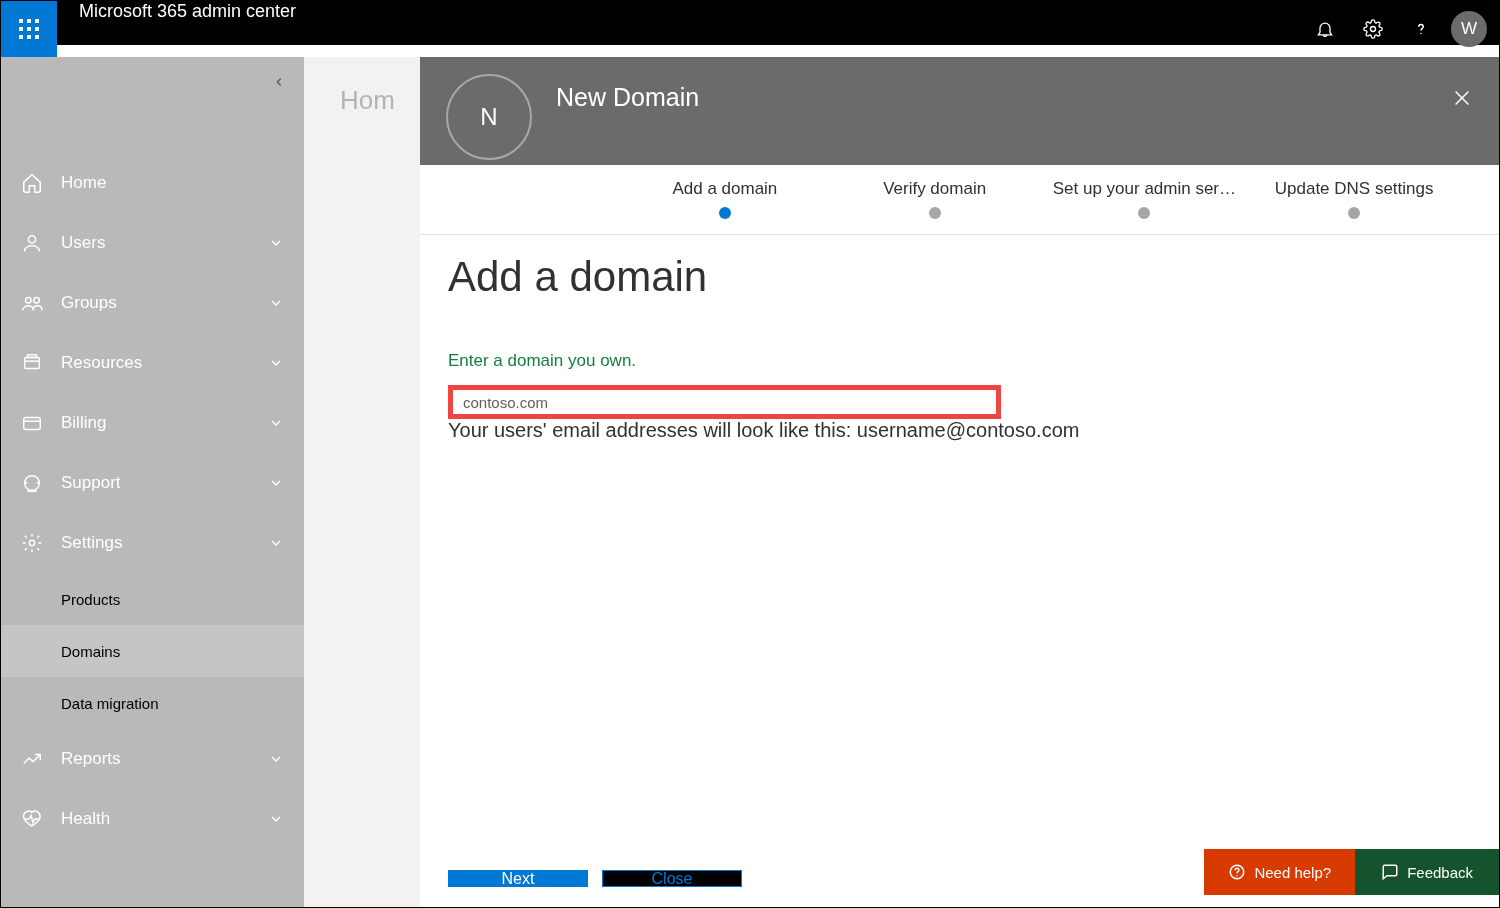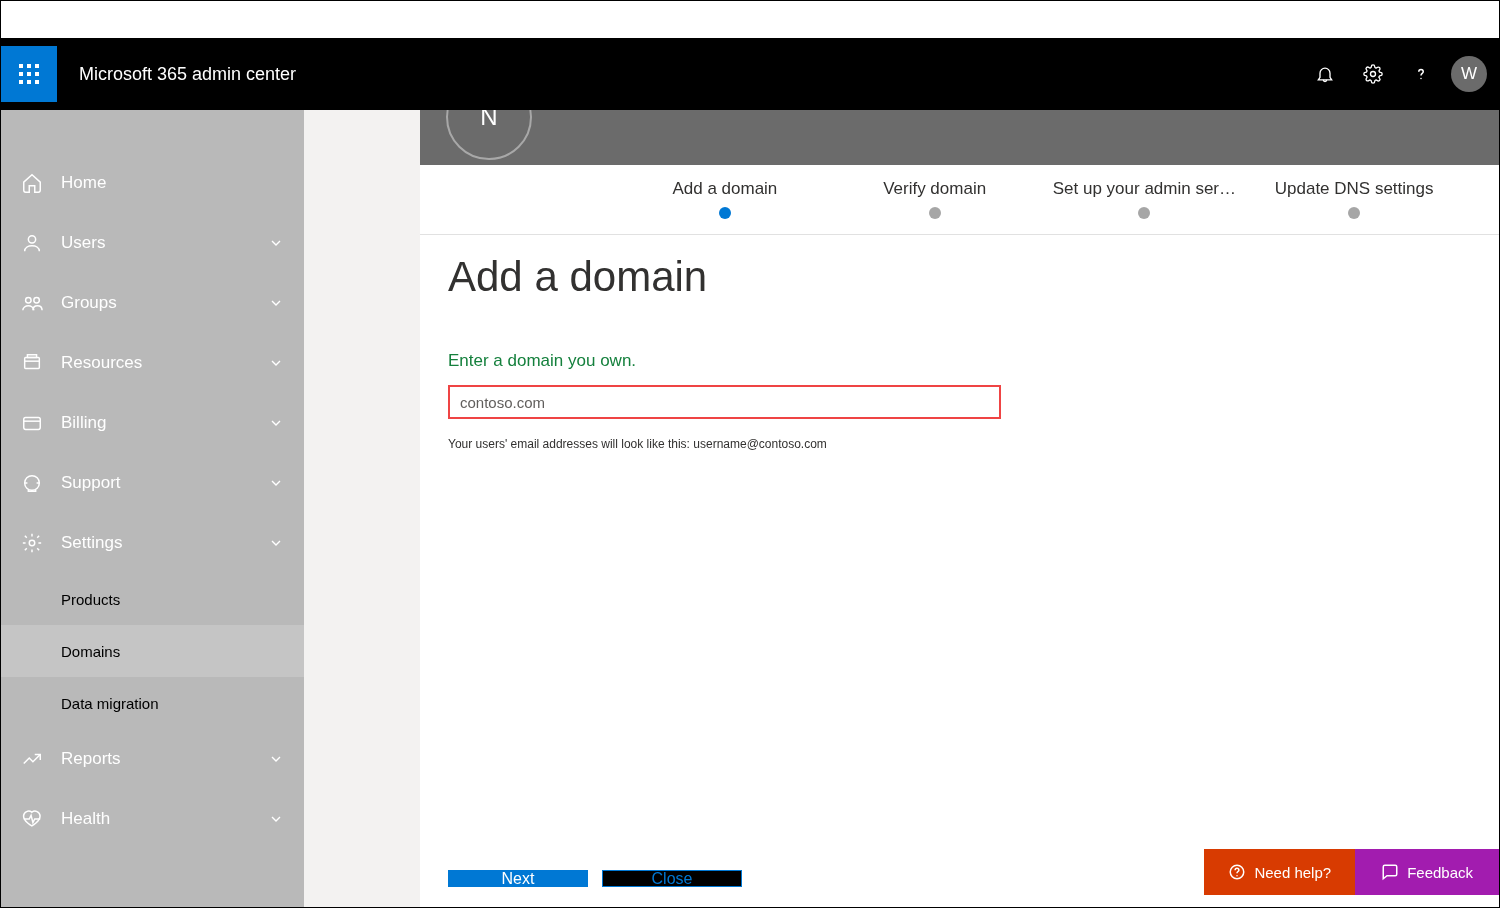--- a/index.html
+++ b/index.html
@@ -1,19 +1,19 @@
 <!DOCTYPE html>
 <html><head>
 <meta charset="utf-8">
 <style>
   html,body{margin:0;padding:0;font-family:"Segoe UI","Segoe UI Web",Arial,sans-serif;background:#fff;color:#333;height:100%;}
   *{box-sizing:border-box;}
   .root{width:1500px;height:908px;position:relative;overflow:hidden;border:1px solid #000;}
   
-  .topbar{height:72px;background:#000;color:#fff;display:flex;align-items:center;position:relative;z-index:10;margin-top:37px;}
+  .topbar{height:44px;background:#000;color:#fff;display:flex;align-items:flex-start;position:relative;z-index:10;}
   .waffle{width:56px;height:56px;background:#0078d4;display:flex;align-items:center;justify-content:center;}
   .waffle svg{fill:#fff;}
   .app-title{font-size:18px;margin-left:22px;font-weight:400;}
   .topbar-right{margin-left:auto;display:flex;align-items:center;gap:4px;padding-right:12px;}
   .topbar-icon{width:44px;height:56px;display:flex;align-items:center;justify-content:center;color:#fff;}
   .avatar{width:36px;height:36px;border-radius:50%;background:#6b6b6b;display:flex;align-items:center;justify-content:center;font-size:17px;color:#fff;margin-left:4px;}
   
   .body{position:absolute;top:56px;bottom:0;left:0;right:0;display:flex;}
   
   .sidebar{width:303px;background:#b9b9b9;position:relative;flex-shrink:0;overflow:hidden;}
@@ -37,30 +37,30 @@
   .panel-close{position:absolute;right:26px;top:28px;color:#fff;}
   
   .steps{display:flex;justify-content:space-around;padding:14px 40px 0 200px;border-bottom:1px solid #e1e1e1;height:70px;}
   .step{flex:1;text-align:center;font-size:17px;color:#323130;white-space:nowrap;overflow:hidden;text-overflow:ellipsis;padding:0 6px;}
   .step-dot{width:12px;height:12px;border-radius:50%;background:#a6a6a6;margin:8px auto 0;}
   .step.active .step-dot{background:#0078d4;}
   
   .panel-content{flex:1;padding:18px 28px;position:relative;}
   .panel-h1{font-size:42px;font-weight:300;color:#323130;margin:0 0 50px 0;}
   .field-label{font-size:17px;color:#15803d;margin-bottom:14px;}
-  .field-input{width:553px;height:34px;border:2px solid #ef4444;padding:0 10px;font-size:15px;color:#605e5c;}
-  .hint{font-size:12px;color:#323130;margin-top:18px;}
+  .field-input{width:553px;height:34px;border:5px solid #ef4444;padding:0 10px;font-size:15px;color:#605e5c;}
+  .hint{font-size:20px;color:#323130;}
   .panel-footer{padding:0 28px 20px;display:flex;gap:14px;}
   .btn{height:17px;min-width:140px;font-size:16px;display:flex;align-items:center;justify-content:center;cursor:pointer;}
   .btn-primary{background:#0078d4;color:#fff;border:none;}
   .btn-secondary{background:#000000;color:#0078d4;border:1px solid #0078d4;}
   
   .util{position:absolute;bottom:12px;right:0;display:flex;height:46px;z-index:20;}
   .util-help{background:#d83b01;color:#fff;display:flex;align-items:center;padding:0 24px;font-size:15px;gap:8px;}
-  .util-feedback{background:#a21caf;color:#fff;display:flex;align-items:center;padding:0 26px;font-size:15px;gap:8px;}
+  .util-feedback{background:#14532d;color:#fff;display:flex;align-items:center;padding:0 26px;font-size:15px;gap:8px;}
   svg{display:block;}
 </style>
 </head>
 <body>
 
 <div class="root">
 
   <div class="topbar">
     <div class="waffle">
       <svg width="20" height="20" viewBox="0 0 20 20">

